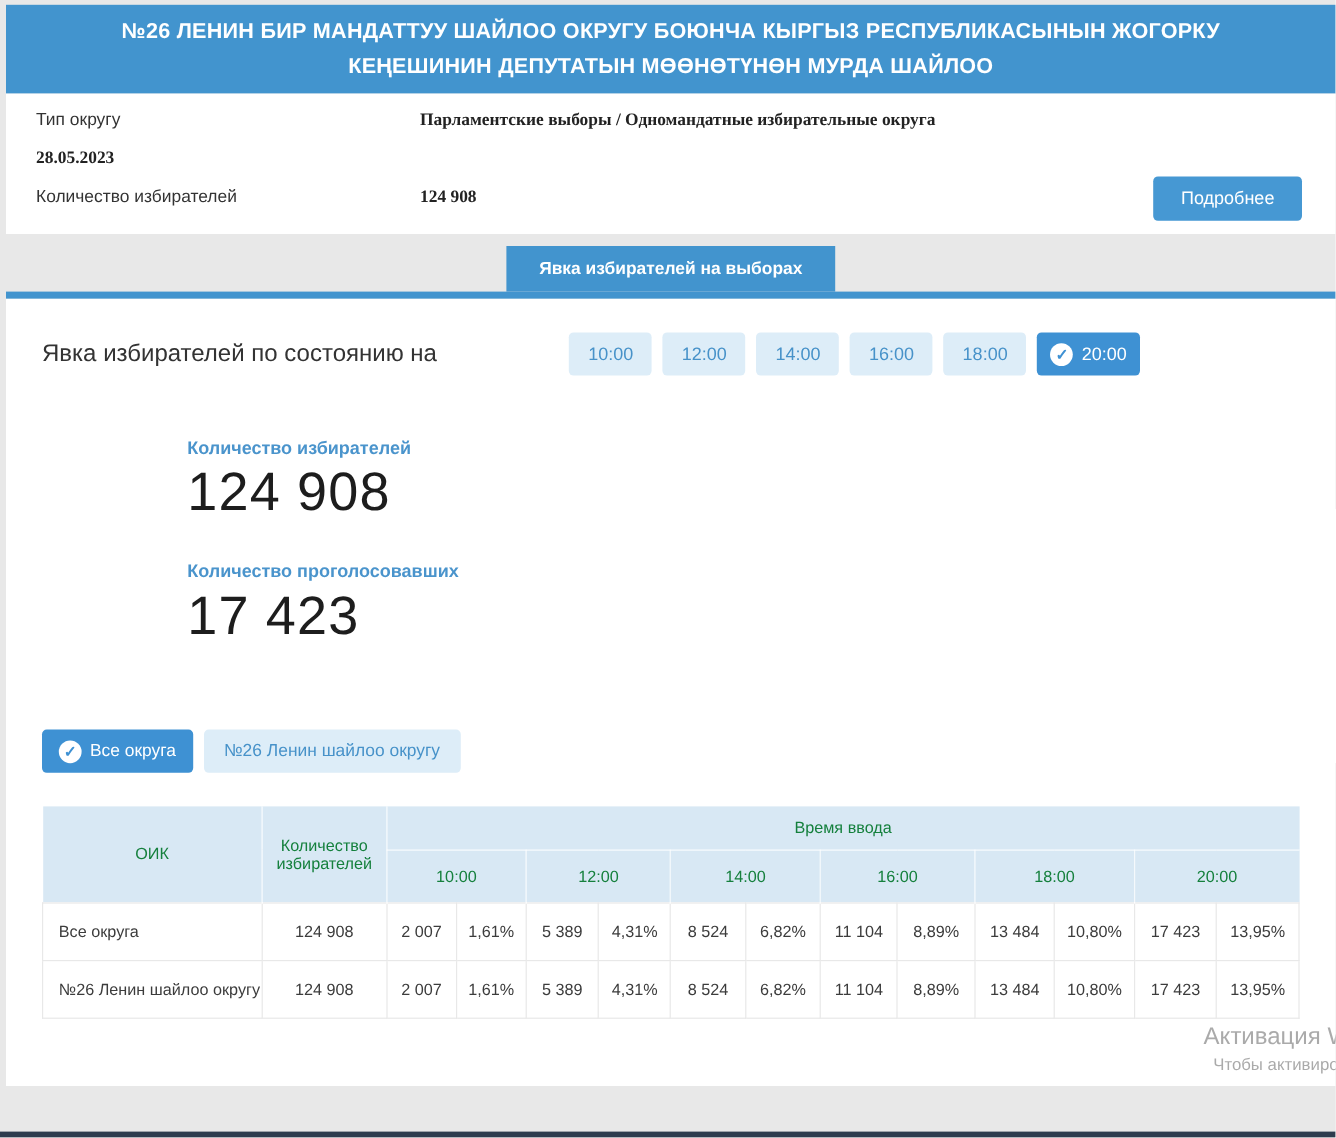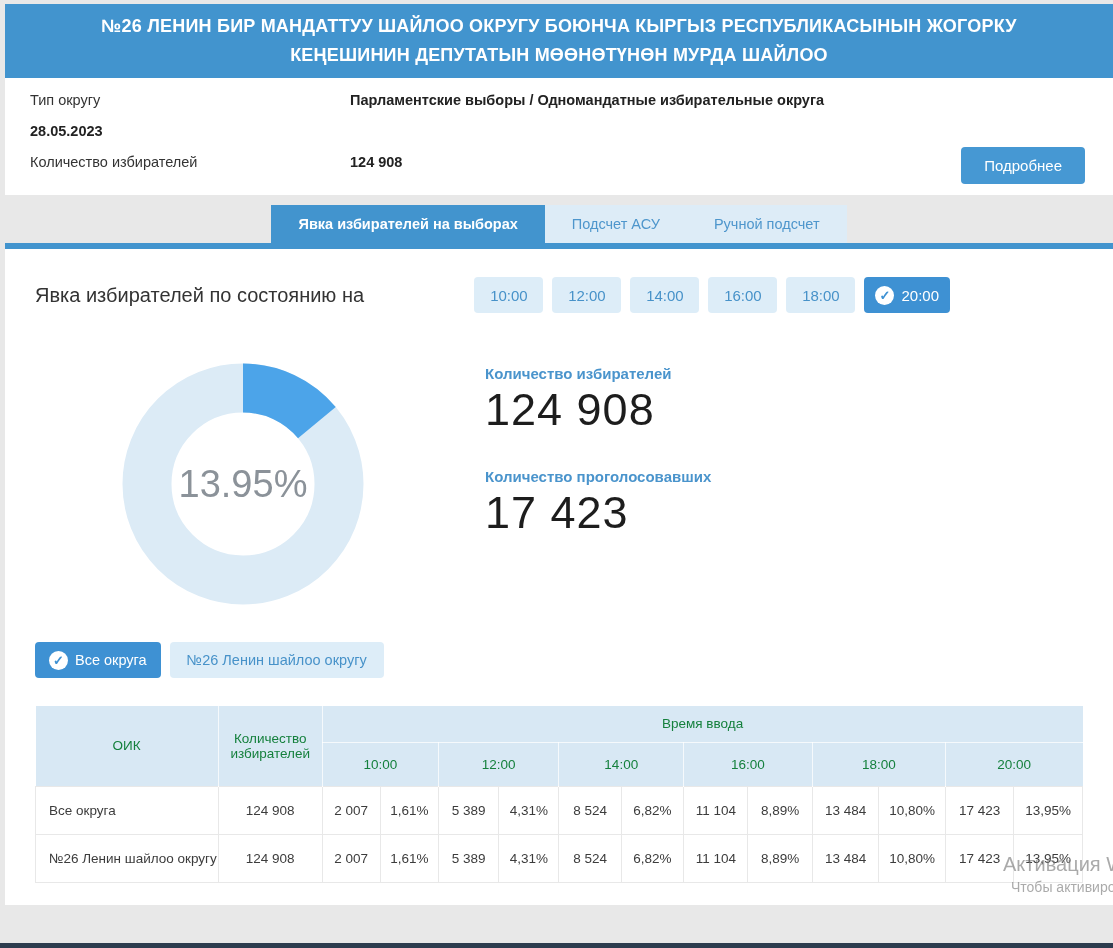--- a/index.html
+++ b/index.html
@@ -21,21 +21,21 @@
   }
   .banner-text {
     font-size: 18px; font-weight: bold; text-align: center;
     line-height: 29px; letter-spacing: .2px; text-transform: uppercase;
   }
 
   
   .info-card { background: #fff; height: 117px; padding: 14px 0 0 25px; position: relative; }
   .info-row { display: flex; margin-bottom: 15px; font-size: 14.5px; }
   .info-label { width: 320px; color: #333; }
-  .info-value { font-weight: bold; color: #222; }
+  .info-value { font-weight: bold; color: #222; font-family: Liberation Serif, serif; }
   .details-btn {
     position: absolute; right: 28px; bottom: 11px;
     background: #4698d3; color: #fff; border: none; border-radius: 4px;
     font-family: inherit; font-size: 15px; padding: 10px 23px; cursor: pointer;
   }
 
   
   .tabs { margin-top: 10px; display: flex; height: 38px; justify-content: center; }
   .tab {
     display: flex; align-items: center; padding: 0 27px;
@@ -129,24 +129,20 @@
     </div>
     <div class="info-row">
       <div class="info-label">Количество избирателей</div>
       <div class="info-value">124 908</div>
     </div>
     <button class="details-btn">Подробнее</button>
   </section>
 
   <nav class="tabs">
     <div class="tab active">Явка избирателей на выборах</div>
-    <div class="tab-group">
-      <div class="tab">Подсчет АСУ</div>
-      <div class="tab">Ручной подсчет</div>
-    </div>
   </nav>
   <div class="tab-indicator"></div>
 
   <main class="content">
 
     <div class="turnout-top">
       <div class="section-label">Явка избирателей по состоянию на</div>
       <div class="time-buttons">
         <button class="time-btn">10:00</button>
         <button class="time-btn">12:00</button>
@@ -154,27 +150,20 @@
         <button class="time-btn">16:00</button>
         <button class="time-btn">18:00</button>
         <button class="time-btn selected">
           <span class="check-circle">✓</span>
           <span>20:00</span>
         </button>
       </div>
     </div>
 
     <div class="chart-row">
-      <div class="donut-wrap">
-        <svg width="242" height="242" viewBox="0 0 242 242">
-          <circle cx="121" cy="121" r="96" fill="none" stroke="#dcebf6" stroke-width="49"></circle>
-          <circle id="donut-fill" cx="121" cy="121" r="96" fill="none" stroke="#4ca4e9" stroke-width="49" transform="rotate(-90 121 121)" stroke-dasharray="84.14 519.04"></circle>
-        </svg>
-        <div class="donut-center">13.95%</div>
-      </div>
       <div class="stats">
         <div class="stat-label">Количество избирателей</div>
         <div class="stat-value">124 908</div>
         <div class="stat-label">Количество проголосовавших</div>
         <div class="stat-value">17 423</div>
       </div>
     </div>
 
     <div class="filters">
       <button class="filter-btn selected">

